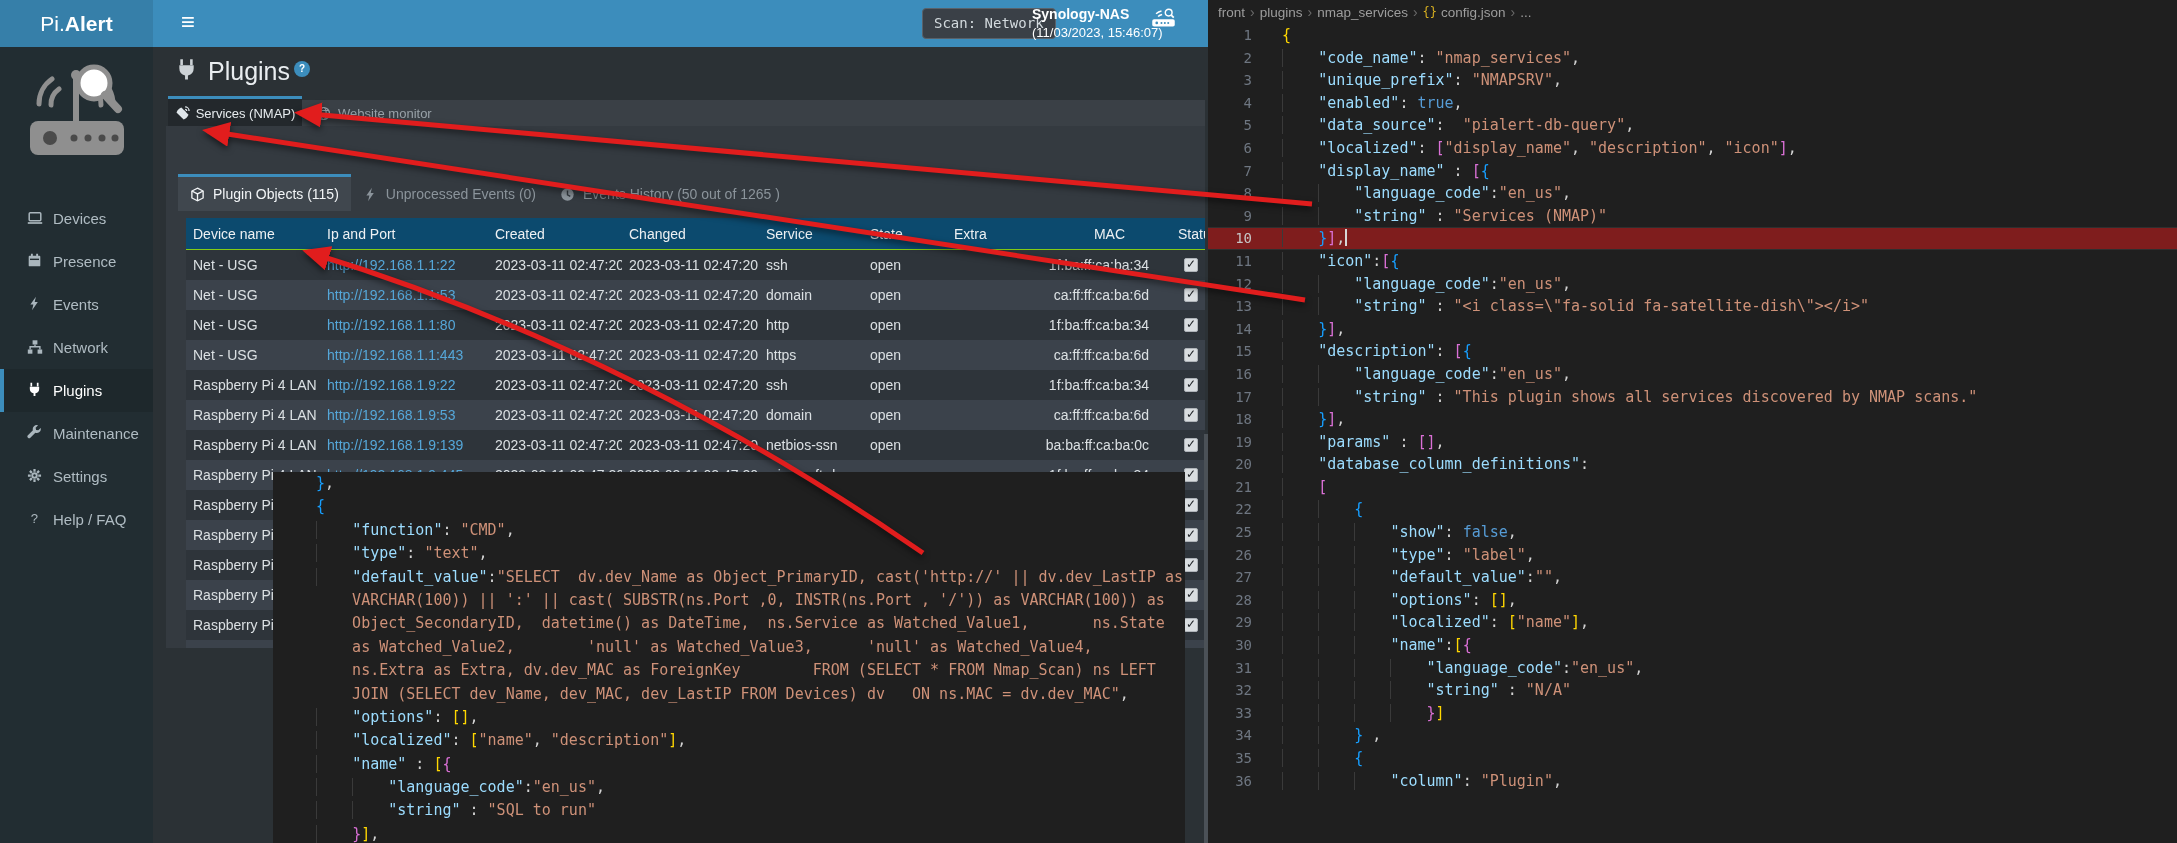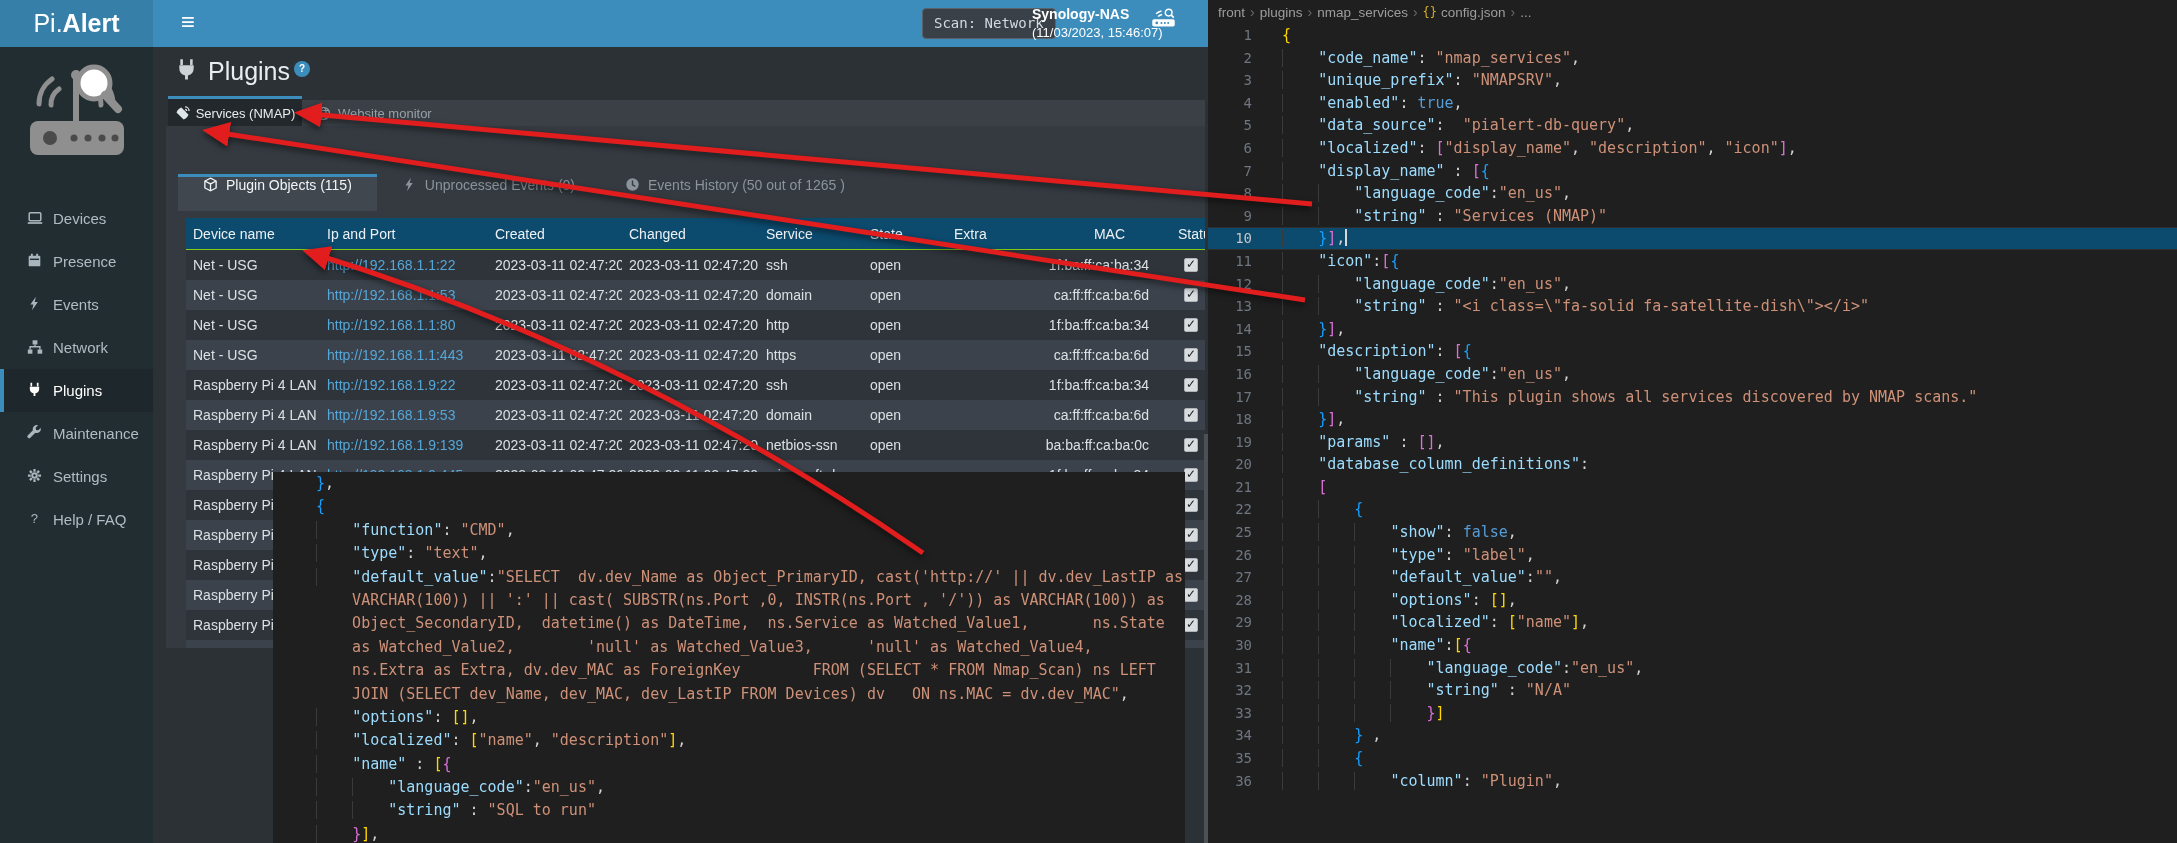--- a/index.html
+++ b/index.html
@@ -5,21 +5,21 @@
   * { margin:0; padding:0; box-sizing:border-box; }
   html,body { background:#141414; }
   #stage { position:relative; width:2177px; height:843px; overflow:hidden;
            font-family:"Liberation Sans", sans-serif; background:#1f1f1f; }
 
   
   #app { position:absolute; left:0; top:0; width:1208px; height:843px; background:#2b3135; }
 
   #navbar { position:absolute; left:0; top:0; width:1208px; height:47px; background:#3c8dbc; }
   #brand { position:absolute; left:0; top:0; width:153px; height:47px; background:#367fa9;
-           color:#fff; font-size:25px; line-height:47px; text-align:center; }
+           color:#fff; font-size:21px; line-height:47px; text-align:center; }
   #brand b { font-weight:bold; }
   #hamburger { position:absolute; left:166px; top:0; width:44px; height:47px; color:#fff;
                font-size:24px; line-height:44px; text-align:center; cursor:pointer; }
   #scan-badge { position:absolute; left:922px; top:8px; height:31px; background:#3a4047;
                 border:1px solid #59616a; border-radius:4px; color:#d3dade;
                 font-family:"DejaVu Sans Mono", monospace; font-size:14px; line-height:29px; padding:0 11px; }
   #host { position:absolute; left:1032px; top:5px; color:#fff; }
   #host .hn { font-size:14px; font-weight:bold; line-height:19px; }
   #host .ht { font-size:13px; line-height:18px; }
   #router-icon { position:absolute; left:1150px; top:7px; color:#fff; }
@@ -43,21 +43,21 @@
 
   #outer-tab-strip { position:absolute; left:149px; top:53px; width:903px; height:27px; background:#3a4046; }
   #outer-tab-active { position:absolute; left:15px; top:49px; width:134px; height:31px; background:#23282c;
                       border-top:3px solid #3c8dbc; color:#e6ebee; font-size:13px;
                       display:flex; align-items:center; justify-content:center; gap:6px; cursor:pointer; }
   .strip-tab { display:inline-flex; align-items:center; gap:7px; color:#98a1a8; font-size:13px;
                height:27px; padding:0 14px; cursor:pointer; }
 
   #panel { position:absolute; left:13px; top:79px; width:1039px; height:522px; background:#343a40; }
   #inner-tabs { position:absolute; left:12px; top:48px; height:37px; display:flex; }
-  .itab { display:flex; align-items:flex-start; gap:8px; padding:0 25px; color:#8b949b; font-size:14px;
+  .itab { display:flex; align-items:center; gap:8px; padding:0 12px; color:#8b949b; font-size:14px;
           cursor:pointer; border-top:3px solid transparent; }
   .itab.active { background:#40474e; border-top:3px solid #3c8dbc; color:#f2f5f7; }
 
   #table { position:absolute; left:20px; top:92px; width:1019px; height:430px; overflow:hidden; }
   .trow { display:grid; grid-template-columns:134px 168px 134px 137px 104px 84px 80px 126px 52px;
           height:30px; align-items:center; font-size:14px; color:#dbe0e3; }
   #thead { height:32px; background:#0c4a6e; border-bottom:1px solid #84cc16; font-weight:normal; color:#eef1f3; }
   .trow > div { padding-left:7px; white-space:nowrap; overflow:hidden; }
   .trow > div.c-mac { text-align:right; padding-right:4px; }
   #thead > div.c-mac { padding-right:28px; }
@@ -83,21 +83,21 @@
   #breadcrumb { height:24px; display:flex; align-items:center; padding-left:10px;
                 color:#9d9d9d; font-size:13.5px; gap:3px; }
   #breadcrumb .bc-item { cursor:pointer; display:inline-flex; align-items:center; gap:4px; }
   #breadcrumb .bc-sep { color:#6a6a6a; font-size:14px; padding:0 2px; }
   #breadcrumb .bc-braces { color:#d8b021; font-family:"DejaVu Sans Mono", monospace; font-size:12px; }
   #elines { position:absolute; left:0; top:24px; width:969px; }
   .eline { display:flex; height:22.6px; line-height:22.6px; font-family:"DejaVu Sans Mono", monospace;
            font-size:15px; white-space:pre; }
   .eline .ln { flex:0 0 44px; text-align:right; color:#6e7681; font-size:14px; }
   .eline .code { padding-left:30px; }
-  .eline.cur { background:#0c4a6e; box-shadow:inset 0 1px 0 #2f2f2f, inset 0 -1px 0 #2f2f2f; }
+  .eline.cur { background:#7f1d1d; box-shadow:inset 0 1px 0 #2f2f2f, inset 0 -1px 0 #2f2f2f; }
   .eline.cur .ln { color:#c6c6c6; }
   .cursor { display:inline-block; width:2px; height:17px; background:#d7d7d7; vertical-align:-3px; }
 
   
   .tk-key{color:#9cdcfe} .tk-str{color:#ce9178} .tk-kw{color:#569cd6} .tk-p{color:#d4d4d4}
   .tk-b1{color:#ffd700} .tk-b2{color:#da70d6} .tk-b3{color:#179fff}
   .tk-w{color:#d4d4d4} .ig{box-shadow:inset 1px 0 0 #3a3a3a}
 
   
   #arrows { position:absolute; left:0; top:0; width:2177px; height:843px; z-index:50; pointer-events:none;

